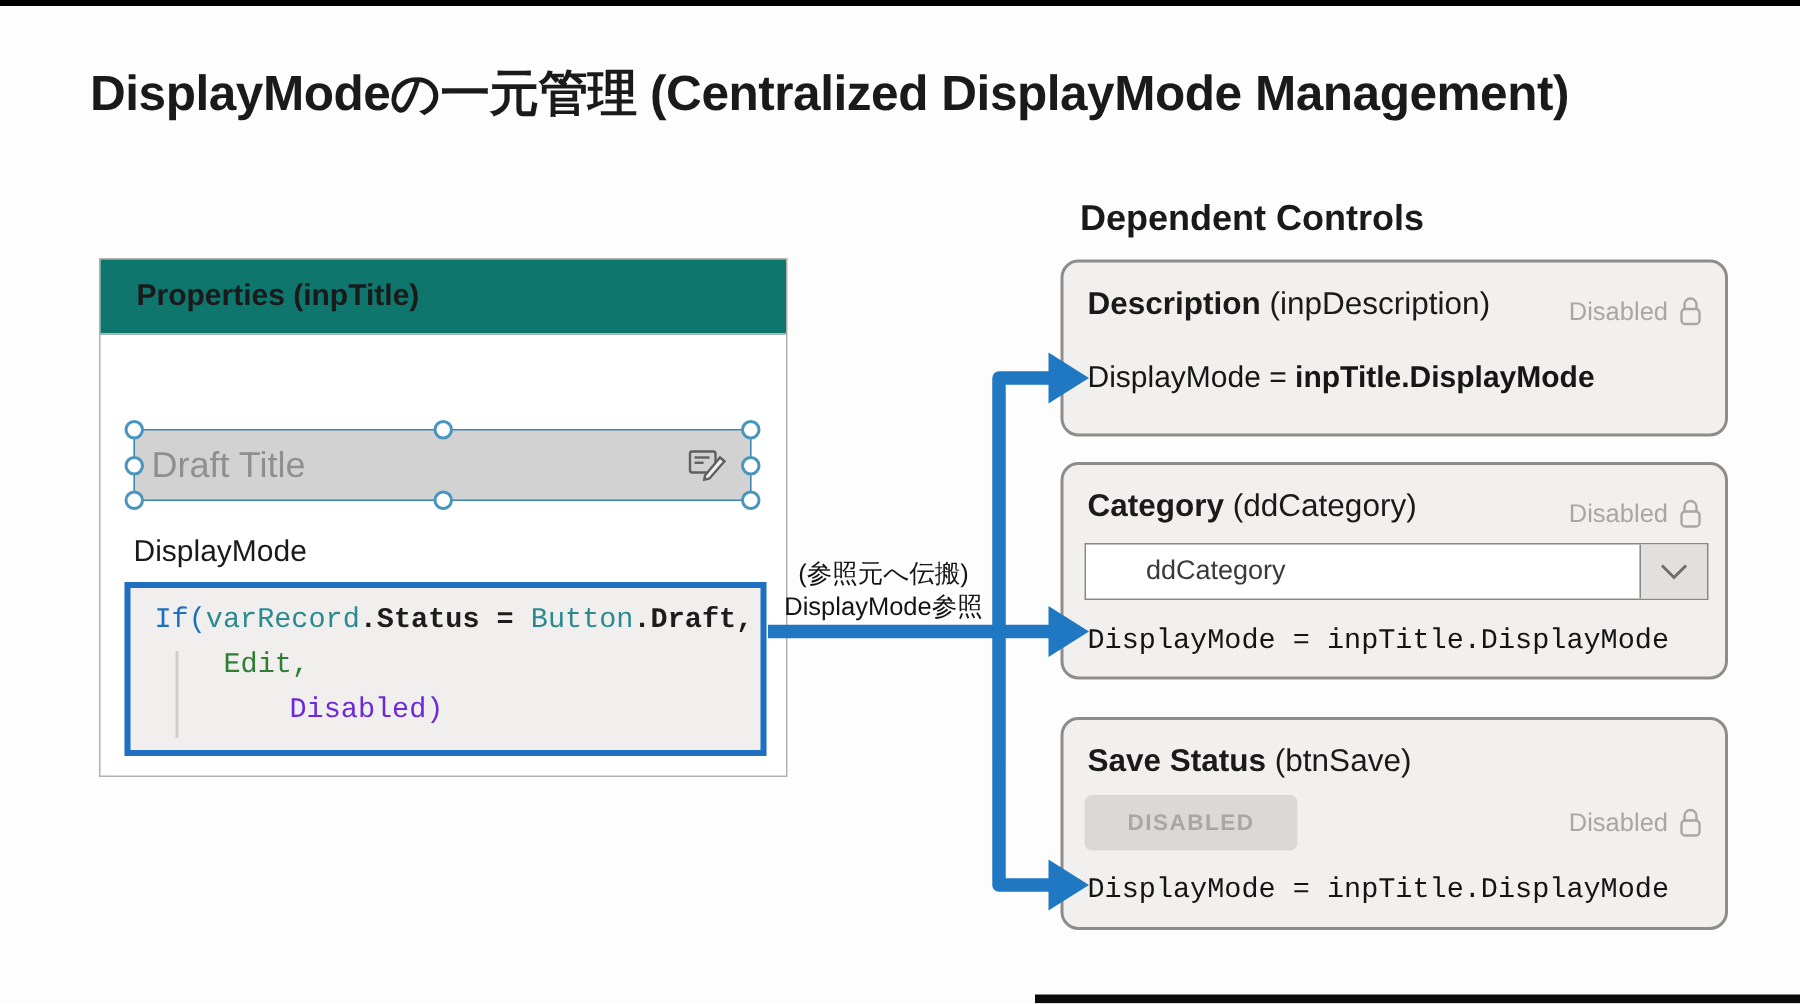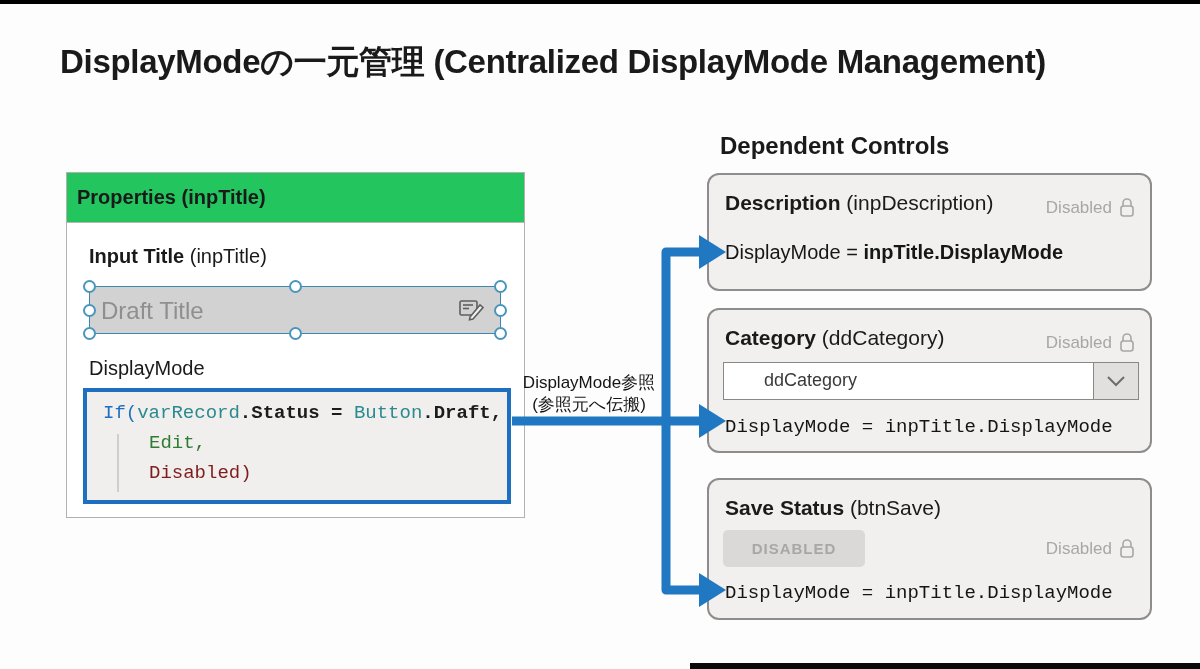--- a/index.html
+++ b/index.html
@@ -20,23 +20,23 @@
   .sec-head{position:absolute;font-size:24px;font-weight:700;white-space:nowrap;}
   #parent-heading{left:73px;top:132px;}
   #dependents-heading{left:720px;top:132px;}
 
   
   .panel{
     position:absolute;left:66px;top:172px;width:459px;height:346px;
     background:#ffffff;border:1.5px solid #b3b0ad;box-sizing:border-box;
   }
   .panel-header{
-    position:absolute;left:0;top:0;right:0;height:50px;background:#22c55e;
+    position:absolute;left:0;top:0;right:0;height:50px;background:#0f766e;
     border-bottom:1.5px solid #b9b6b3;box-sizing:border-box;
-    font-size:20px;font-weight:600;line-height:48px;padding-left:10px;
+    font-size:20px;font-weight:600;line-height:48px;padding-left:24px;
   }
   .input-title-label{position:absolute;left:22px;top:72px;font-size:20px;white-space:nowrap;}
   .lbl-bold{font-weight:700;}
   .displaymode-label{position:absolute;left:22px;top:184px;font-size:20px;white-space:nowrap;}
 
   
   .text-input{
     position:absolute;left:22px;top:113px;width:412px;height:48px;box-sizing:border-box;
     background:#d2d2d2;border:1.5px solid #3c87ad;
   }
@@ -54,21 +54,21 @@
   }
   .code-line{position:absolute;left:16px;font-size:19px;line-height:22px;white-space:pre;}
   .cl1{top:10px;}
   .cl2{top:40px;left:62px;}
   .cl3{top:70px;left:62px;}
   .indent-guide{position:absolute;left:30px;top:42px;width:2px;height:58px;background:#cfcecb;}
   .tok-fn{color:#1e6fc0;}
   .tok-id{color:#2b8a8f;}
   .tok-d{color:#1c1c1c;font-weight:700;}
   .tok-green{color:#2f7d32;}
-  .tok-red{color:#7f1d1d;}
+  .tok-red{color:#6d28d9;margin-left:44px;}
 
   
   .arrow-label{
     position:absolute;left:505px;top:372px;width:168px;text-align:center;
     font-size:17px;line-height:22px;color:#141414;white-space:nowrap;
   }
 
   
   .dep-box{
     position:absolute;left:707px;width:445px;box-sizing:border-box;
@@ -116,21 +116,20 @@
 <div id="stage">
 
   <div class="topbar"></div>
 
   <div class="main-title">DisplayModeの一元管理 (Centralized DisplayMode Management)</div>
 
 
   <div class="panel">
     <div class="panel-header">Properties (inpTitle)</div>
 
-    <div class="input-title-label"><span class="lbl-bold">Input Title</span><span> (inpTitle)</span></div>
 
     <div class="text-input">
       <span class="ph">Draft Title</span>
       <span class="edit-ic">
         <svg width="28" height="24" viewBox="0 0 28 24" fill="none" stroke="#5f5f5f" stroke-width="1.6">
           <rect x="2" y="3" width="17" height="14" rx="1.5"></rect>
           <line x1="5" y1="7" x2="15" y2="7"></line>
           <line x1="5" y1="10.5" x2="11" y2="10.5"></line>
           <path d="M12 19 L22 7 L25 9.5 L15 21 L11.5 21.8 Z" fill="#f0f0f0"></path>
         </svg>
@@ -196,22 +195,22 @@
       <span>Disabled</span>
       <svg width="18" height="21" viewBox="0 0 18 21" fill="none" stroke="#a9a7a5" stroke-width="1.6">
         <path d="M5 9 V6 a4 4 0 0 1 8 0 v3"></path>
         <rect x="3" y="9" width="12" height="10" rx="2.5"></rect>
       </svg>
     </div>
     <div class="bind-mono mono" id="bind-2">DisplayMode = inpTitle.DisplayMode</div>
   </div>
 
   <div class="arrow-label">
+    <div>(参照元へ伝搬)</div>
     <div>DisplayMode参照</div>
-    <div>(参照元へ伝搬)</div>
   </div>
 
   <svg class="overlay" width="1200" height="669" viewBox="0 0 1200 669">
     <g stroke="#1f78c1" stroke-width="9" fill="none" stroke-linejoin="round">
       <path d="M512 421 H701"></path>
       <path d="M701 252 H666 V590 H701"></path>
     </g>
     <g fill="#1f78c1">
       <polygon points="699,235 699,269 726,252"></polygon>
       <polygon points="699,404 699,438 726,421"></polygon>

